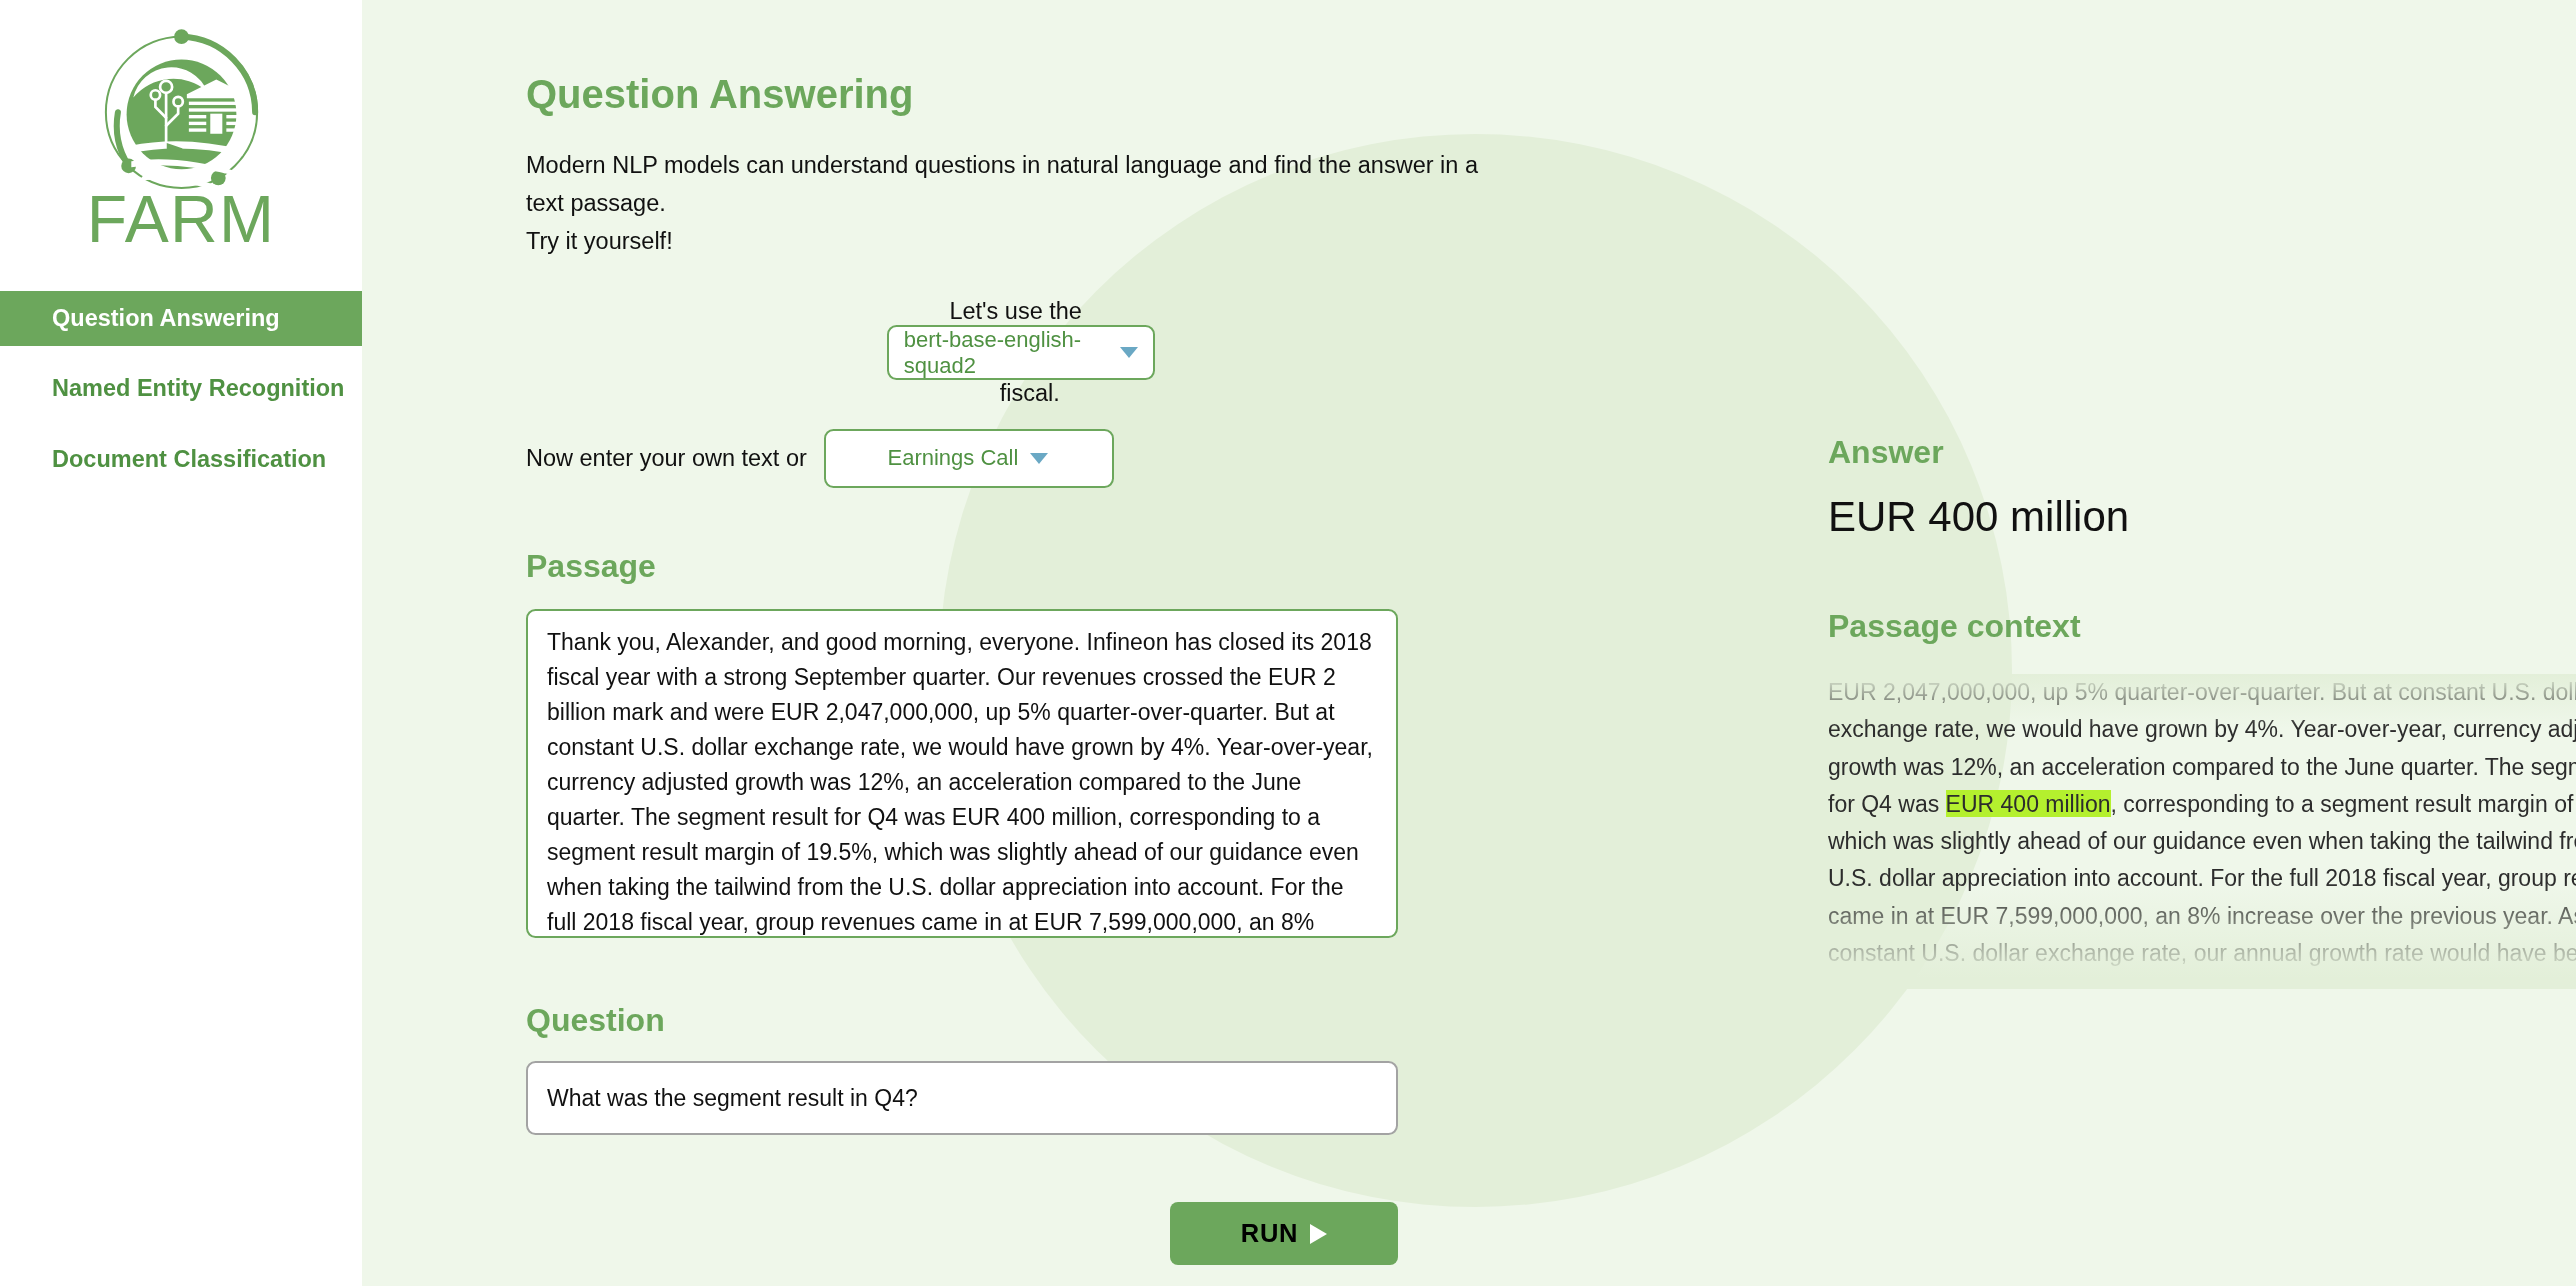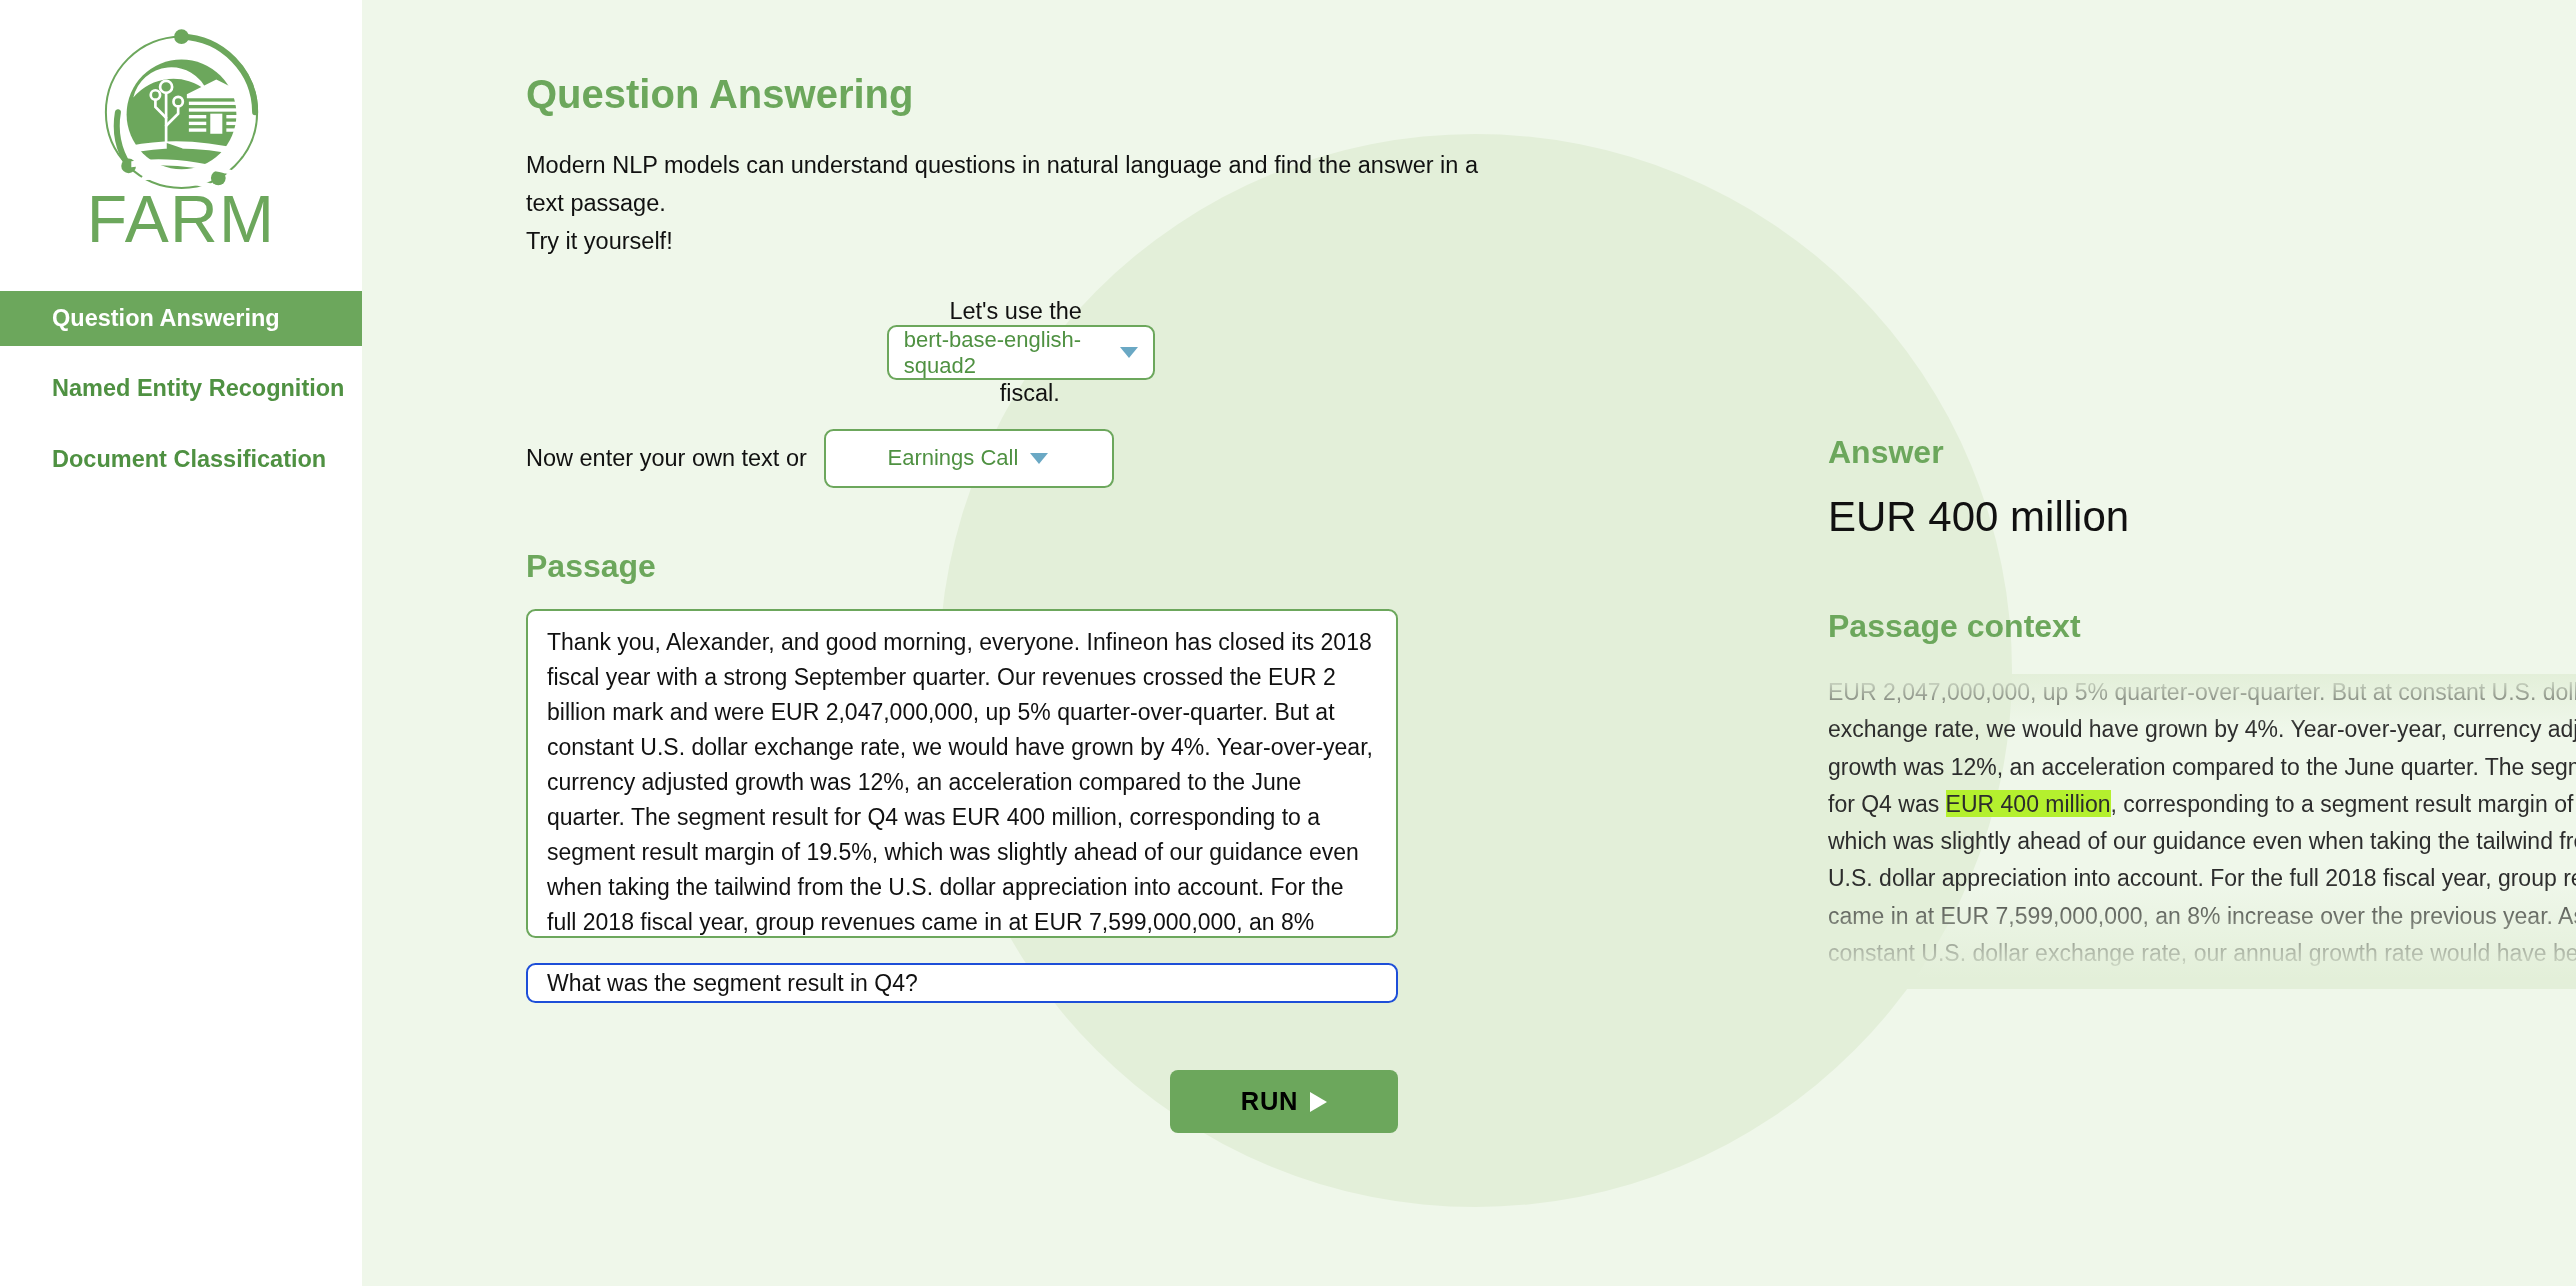--- a/index.html
+++ b/index.html
@@ -192,23 +192,23 @@
   .passage-text {
     font-size: 23px;
     line-height: 1.52;
     color: #111111;
     white-space: pre-wrap;
   }
 
   .question-box {
     margin-top: 25.5px;
     width: 872px;
-    height: 40px;
+    height: 74px;
     background: #ffffff;
-    border: 2px solid #1d4ed8;
+    border: 2px solid #a3a3a3;
     border-radius: 9.4px;
     display: flex;
     align-items: center;
     padding: 0 19px;
     cursor: text;
   }
   .question-text { font-size: 23px; color: #111111; }
 
   .run-row {
     width: 872px;
@@ -386,20 +386,21 @@
             <span class="dd-caret"></span>
           </div>
         </div>
 
         <div class="section-label passage">Passage</div>
 
         <div class="passage-box">
           <div class="passage-text">Thank you, Alexander, and good morning, everyone. Infineon has closed its 2018 fiscal year with a strong September quarter. Our revenues crossed the EUR 2 billion mark and were EUR 2,047,000,000, up 5% quarter-over-quarter. But at constant U.S. dollar exchange rate, we would have grown by 4%. Year-over-year, currency adjusted growth was 12%, an acceleration compared to the June quarter. The segment result for Q4 was EUR 400 million, corresponding to a segment result margin of 19.5%, which was slightly ahead of our guidance even when taking the tailwind from the U.S. dollar appreciation into account. For the full 2018 fiscal year, group revenues came in at EUR 7,599,000,000, an 8% increase over the previous year. Assuming a constant U.S. dollar exchange rate, our annual growth rate would have been 12%, significantly in excess of our original expectation of 9%. The segment result for 2018 was EUR 1,353,000,000, equivalent to a 17.8% segment result margin.</div>
         </div>
 
+        <div class="section-label question">Question</div>
 
         <div class="question-box">
           <div class="question-text">What was the segment result in Q4?</div>
         </div>
 
         <div class="run-row">
           <button class="run-button">
             <span>RUN</span>
             <span class="run-caret"></span>
           </button>

